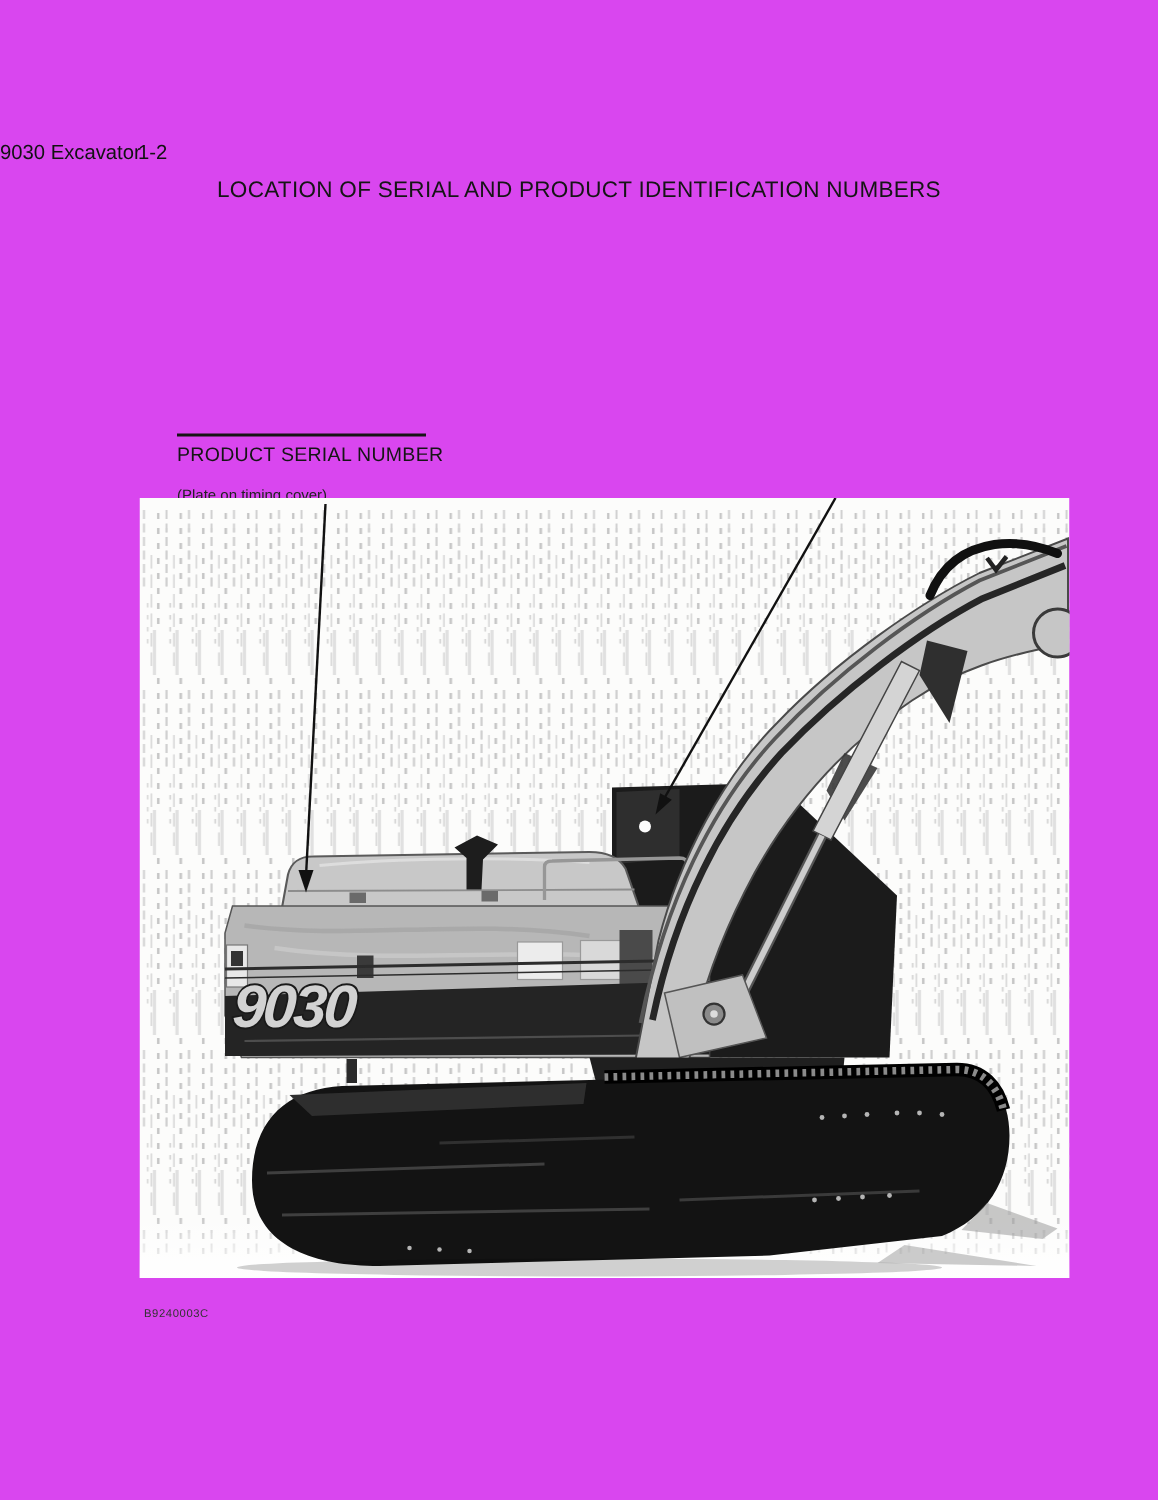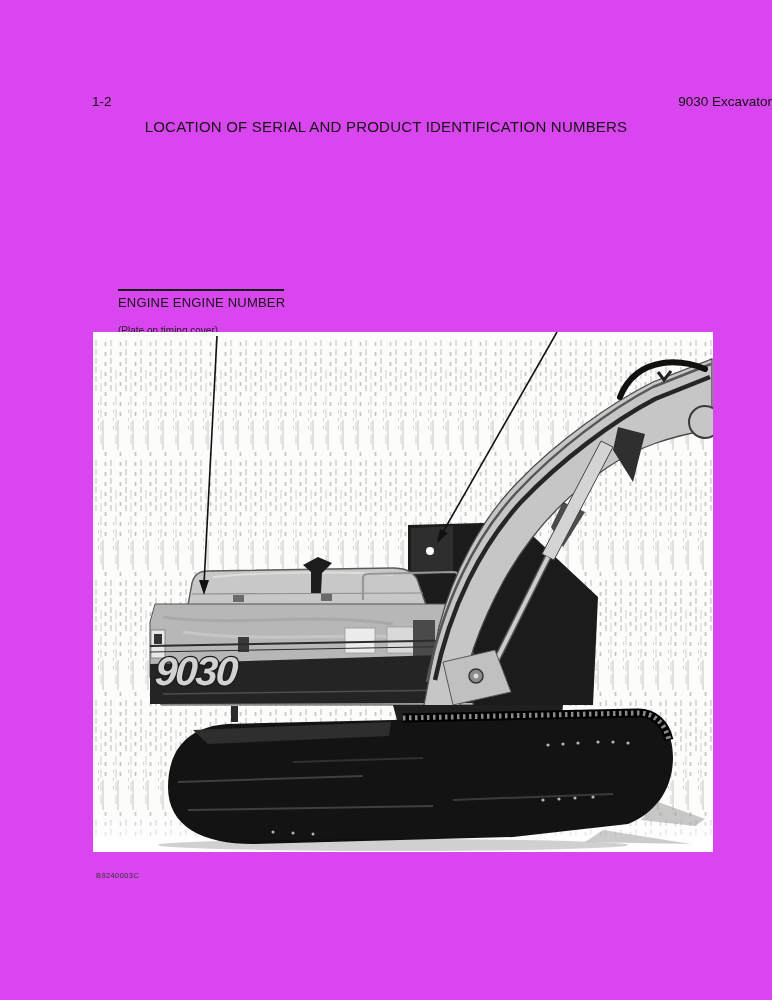--- a/index.html
+++ b/index.html
@@ -1,21 +1,21 @@
 <!DOCTYPE html>
 <html><head>
 <meta charset="utf-8">
 <style>
   html,body{margin:0;padding:0;background:#ffffff;}
   .page{
     position:relative;width:772px;height:1000px;background:#d946ef;
     font-family:"Liberation Sans",sans-serif;color:#111;overflow:hidden;
   }
   .page-number{position:absolute;left:92px;top:94px;font-size:13.5px;}
-  .doc-title{position:absolute;left:0;right:0;top:94px;text-align:right;font-size:13.5px;}
+  .doc-title{position:absolute;left:0;right:0;top:94px;text-align:left;font-size:13.5px;}
   .section-title{
     position:absolute;left:0;right:0;top:118px;margin:0;text-align:center;
     font-size:15px;font-weight:normal;letter-spacing:.2px;color:#151515;
   }
   .intro{
     position:absolute;left:92px;top:160px;width:615px;margin:0;
     font-size:13px;line-height:1.5;color:#151515;
   }
   .callout{position:absolute;}
   .record-line{border-top:2px solid #151515;margin-bottom:4px;}
@@ -32,21 +32,21 @@
 <body>
 
 <div class="page">
 
   <span class="page-number">1-2</span>
   <span class="doc-title">9030 Excavator</span>
   <h1 class="section-title">LOCATION OF SERIAL AND PRODUCT IDENTIFICATION NUMBERS</h1>
 
   <div class="callout" id="callout-engine">
     <div class="record-line"></div>
-    <div class="callout-title">ENGINE ENGINE NUMBER</div>
+    <div class="callout-title">PRODUCT SERIAL NUMBER</div>
     <div class="callout-sub">(Plate on timing cover)</div>
   </div>
 
 
   <svg class="photo" viewBox="0 0 620 520" xmlns="http://www.w3.org/2000/svg">
     <defs>
       <pattern id="streaks" width="15" height="120" patternUnits="userSpaceOnUse">
         <line x1="3" y1="8" x2="3" y2="60" stroke="#cfcfcf" stroke-width="1.3" stroke-dasharray="6 3"></line>
         <line x1="8" y1="38" x2="8" y2="116" stroke="#dadada" stroke-width="1" stroke-dasharray="9 4"></line>
         <line x1="12.5" y1="0" x2="12.5" y2="84" stroke="#c7c7c7" stroke-width="1.6" stroke-dasharray="4 6"></line>

